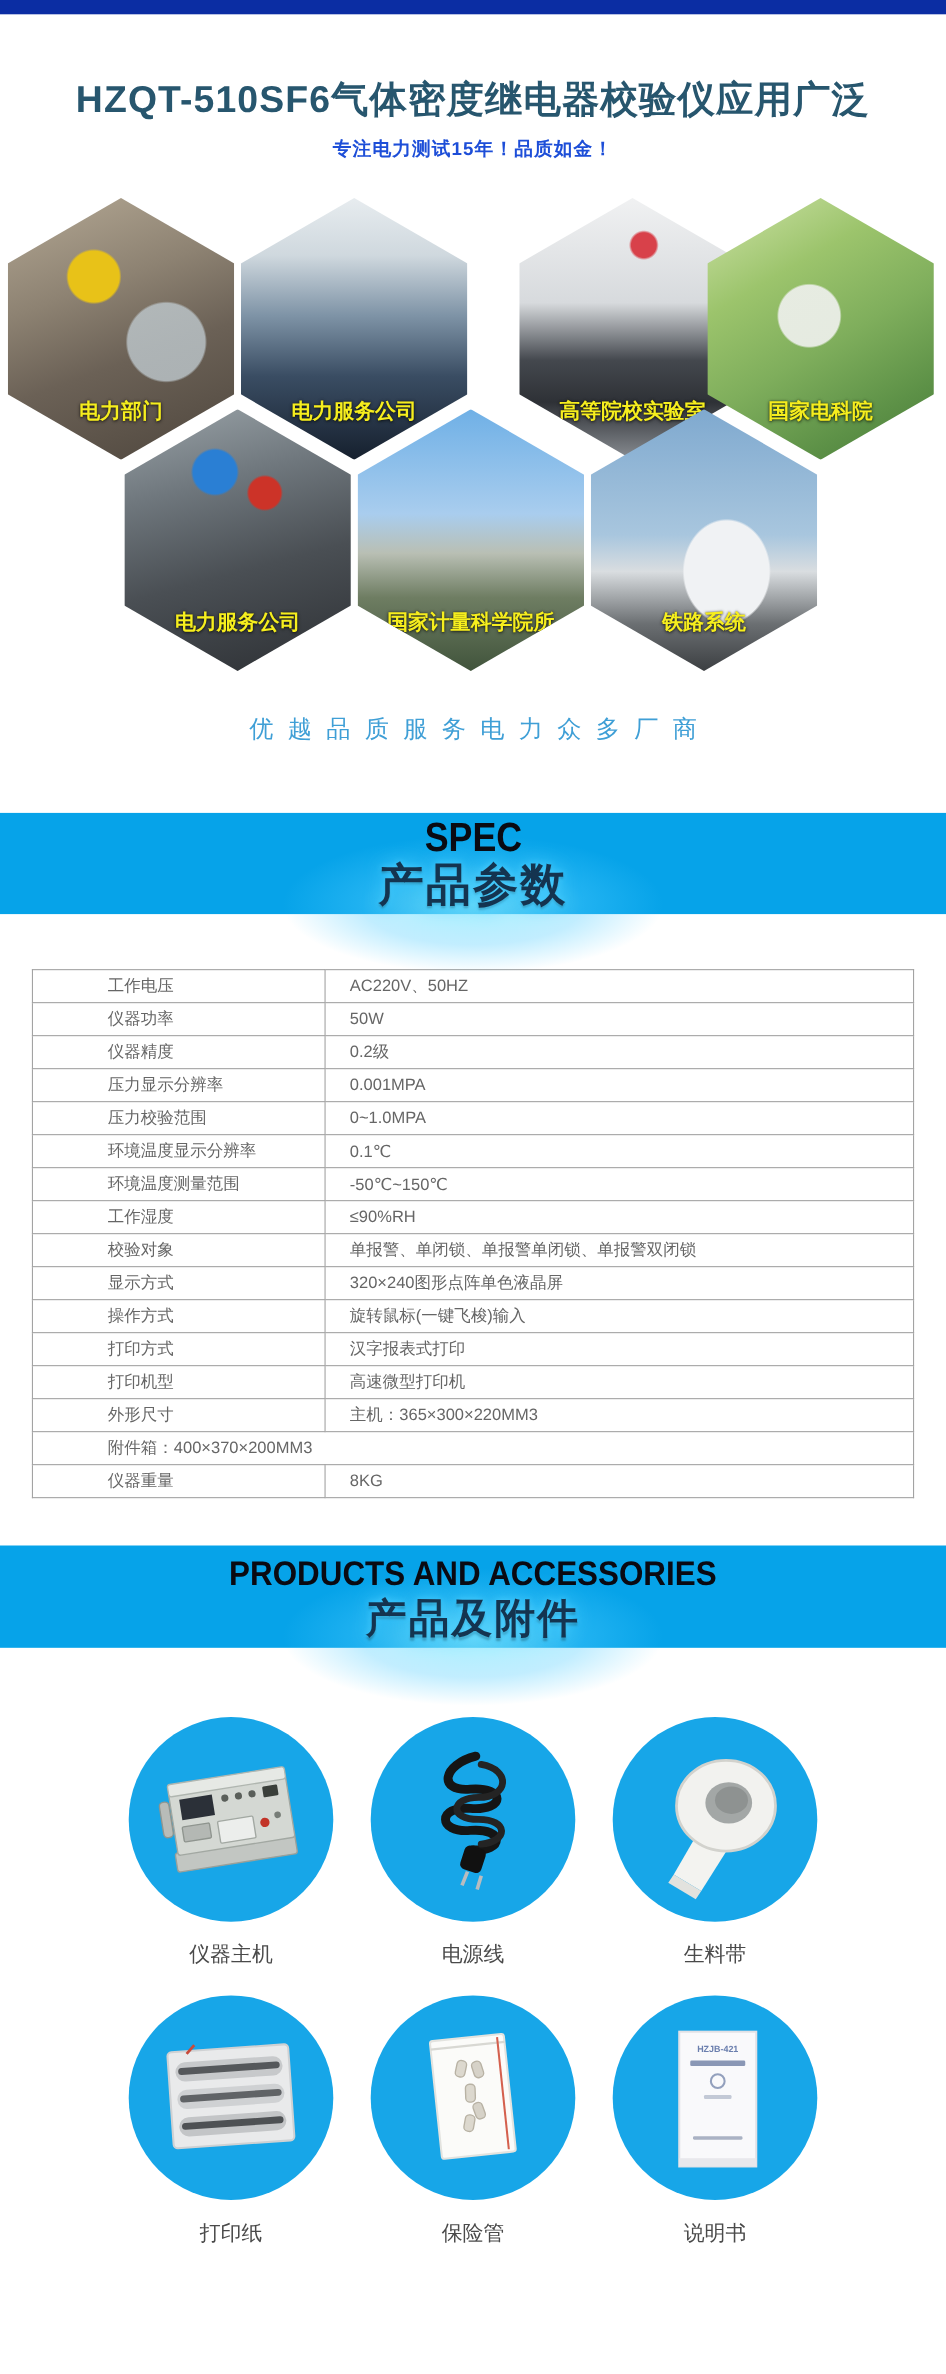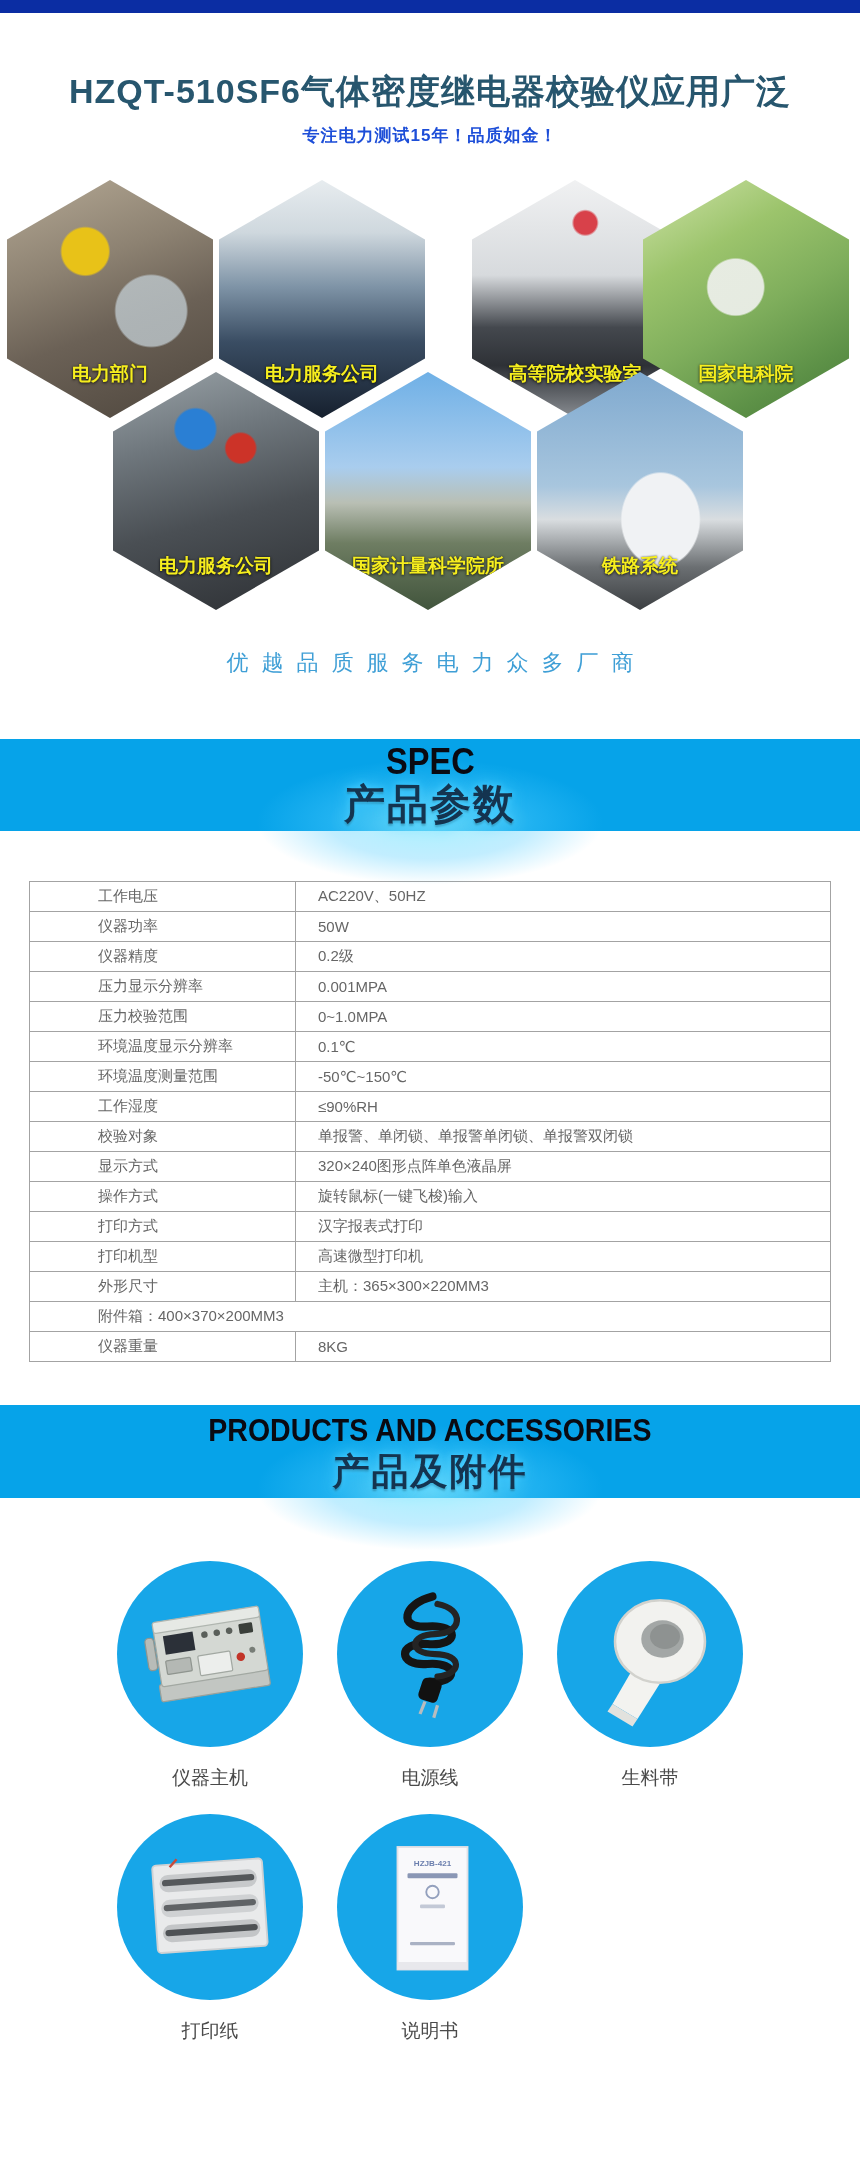--- a/index.html
+++ b/index.html
@@ -305,20 +305,37 @@
           <rect x="23" y="56" width="74" height="5" rx="2.5" fill="#606366"></rect>
           <rect x="21" y="72" width="78" height="14" rx="7" fill="#c3c5c7"></rect>
           <rect x="23" y="76" width="74" height="5" rx="2.5" fill="#4e5154"></rect>
           <line x1="30" y1="26" x2="36" y2="20" stroke="#c84a3a" stroke-width="2"></line>
         </g>
       </svg>
     </div>
     <div class="product-label">打印纸</div>
   </div>
 
+  <div class="product row2">
+    <div class="product-circle">
+      <svg width="150" height="150" viewBox="0 0 120 120">
+        <g transform="rotate(-6 60 60)">
+          <rect x="33" y="16" width="54" height="86" rx="2" fill="#fbfbf9" stroke="#e3e3df" stroke-width="1.5"></rect>
+          <line x1="33" y1="22" x2="87" y2="22" stroke="#d8d8d3" stroke-width="1.5"></line>
+          <line x1="82" y1="18" x2="82" y2="100" stroke="#d4604e" stroke-width="1.5"></line>
+          <rect x="50" y="32" width="7" height="12" rx="3" fill="#dcd8ce" stroke="#b8b2a4" stroke-width="1" transform="rotate(18 53 38)"></rect>
+          <rect x="62" y="34" width="7" height="12" rx="3" fill="#d6d2c8" stroke="#b8b2a4" stroke-width="1" transform="rotate(-12 65 40)"></rect>
+          <rect x="55" y="50" width="7" height="13" rx="3" fill="#dcd8ce" stroke="#b8b2a4" stroke-width="1" transform="rotate(4 58 56)"></rect>
+          <rect x="60" y="64" width="7" height="12" rx="3" fill="#d6d2c8" stroke="#b8b2a4" stroke-width="1" transform="rotate(-14 63 70)"></rect>
+          <rect x="52" y="72" width="7" height="12" rx="3" fill="#dcd8ce" stroke="#b8b2a4" stroke-width="1" transform="rotate(16 55 78)"></rect>
+        </g>
+      </svg>
+    </div>
+    <div class="product-label">保险管</div>
+  </div>
 
   <div class="product row2">
     <div class="product-circle">
       <svg width="150" height="150" viewBox="0 0 120 120">
         <rect x="34" y="12" width="56" height="98" fill="#f9f9fb" stroke="#e1e1e6" stroke-width="1.5"></rect>
         <rect x="34" y="104" width="56" height="6" fill="#e8e8ec"></rect>
         <text x="62" y="27" text-anchor="middle" font-size="6.5" fill="#6b7fae" font-weight="bold">HZJB-421</text>
         <rect x="42" y="33" width="40" height="4" rx="1" fill="#8a97b5"></rect>
         <circle cx="62" cy="48" r="5" fill="none" stroke="#93a0bd" stroke-width="1.5"></circle>
         <rect x="52" y="58" width="20" height="3" rx="1" fill="#c3c9d6"></rect>

